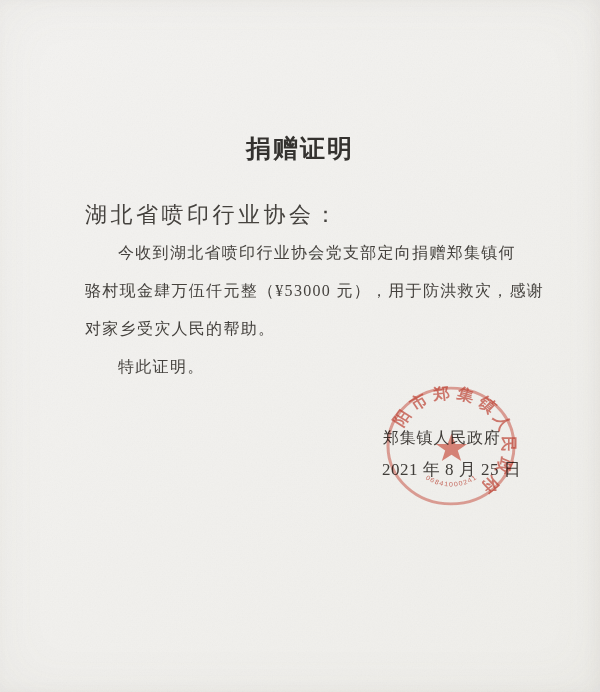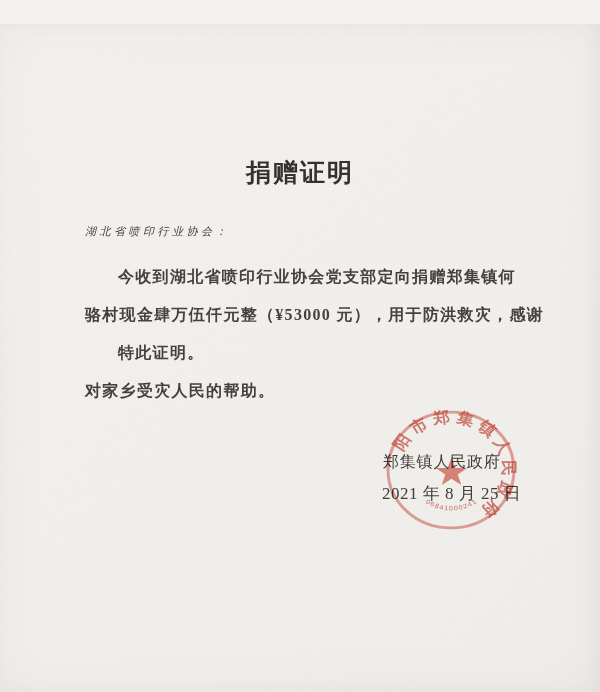--- a/index.html
+++ b/index.html
@@ -8,21 +8,20 @@
     font-family: "Liberation Serif", "DejaVu Serif", serif;
     background: #f2f1ee;
     position: relative;
     overflow: hidden;
   }
   .paper {
     position: absolute;
     inset: 0;
     background: linear-gradient(135deg, #f3f2f0 0%, #f1f0ed 55%, #efeeea 100%);
     box-shadow: inset 0 0 55px rgba(120,115,105,0.06), inset -5px 0 14px rgba(110,105,95,0.05);
-    margin-top: 24px;
   }
   .texture-svg {
     position: absolute;
     inset: 0;
     opacity: 0.05;
     pointer-events: none;
   }
   .doc-title {
     position: absolute;
     top: 132px;
@@ -32,39 +31,37 @@
     font-family: "Liberation Sans", "DejaVu Sans", sans-serif;
     font-weight: 700;
     font-size: 25px;
     letter-spacing: 2px;
     color: #34322f;
   }
   .salutation {
     position: absolute;
     top: 200px;
     left: 85px;
-    font-size: 11px;
+    font-size: 22px;
     letter-spacing: 3.5px;
     color: #45423e;
-    font-style: italic;
   }
   .body-block {
     position: absolute;
     top: 237px;
     left: 85px;
     width: 442px;
     font-size: 16px;
     letter-spacing: 1.3px;
     color: #45423e;
   }
   .body-line {
     height: 38px;
     line-height: 32px;
     white-space: nowrap;
-    font-weight: bold;
   }
   .body-line.indent { padding-left: 33px; }
   .signature {
     position: absolute;
     top: 428px;
     left: 383px;
     font-size: 16px;
     letter-spacing: 0.8px;
     color: #403d39;
   }
@@ -121,22 +118,22 @@
     <rect width="600" height="692" filter="url(#paperNoise)"></rect>
   </svg>
 
   <div class="doc-title">捐赠证明</div>
 
   <div class="salutation">湖北省喷印行业协会：</div>
 
   <div class="body-block">
     <div class="body-line indent">今收到湖北省喷印行业协会党支部定向捐赠郑集镇何</div>
     <div class="body-line">骆村现金肆万伍仟元整（¥53000 元），用于防洪救灾，感谢</div>
+    <div class="body-line">对家乡受灾人民的帮助。</div>
     <div class="body-line indent">特此证明。</div>
-    <div class="body-line">对家乡受灾人民的帮助。</div>
   </div>
 
   <div class="signature">郑集镇人民政府</div>
 
   <div class="sign-date">2021 年 8 月 25 日</div>
 
   <div class="seal">
     <svg width="170" height="170" viewBox="0 0 170 170">
       <g transform="translate(85,85) scale(1,0.92) translate(-85,-85)">
         <circle class="seal-border" cx="85" cy="85" r="63"></circle>

